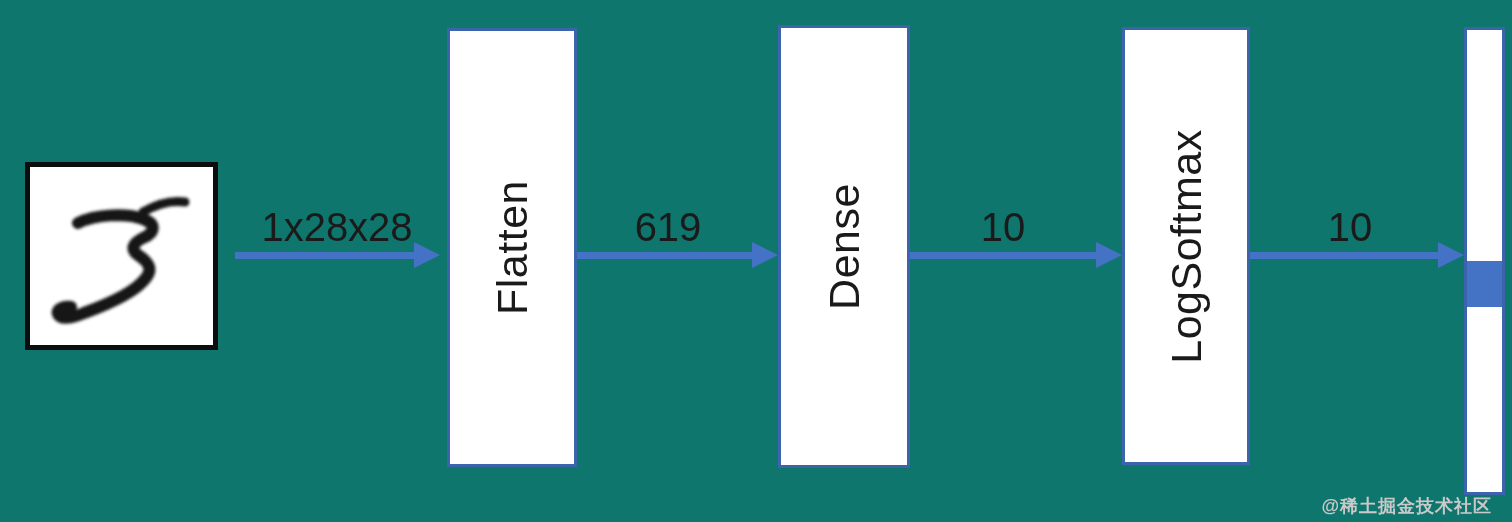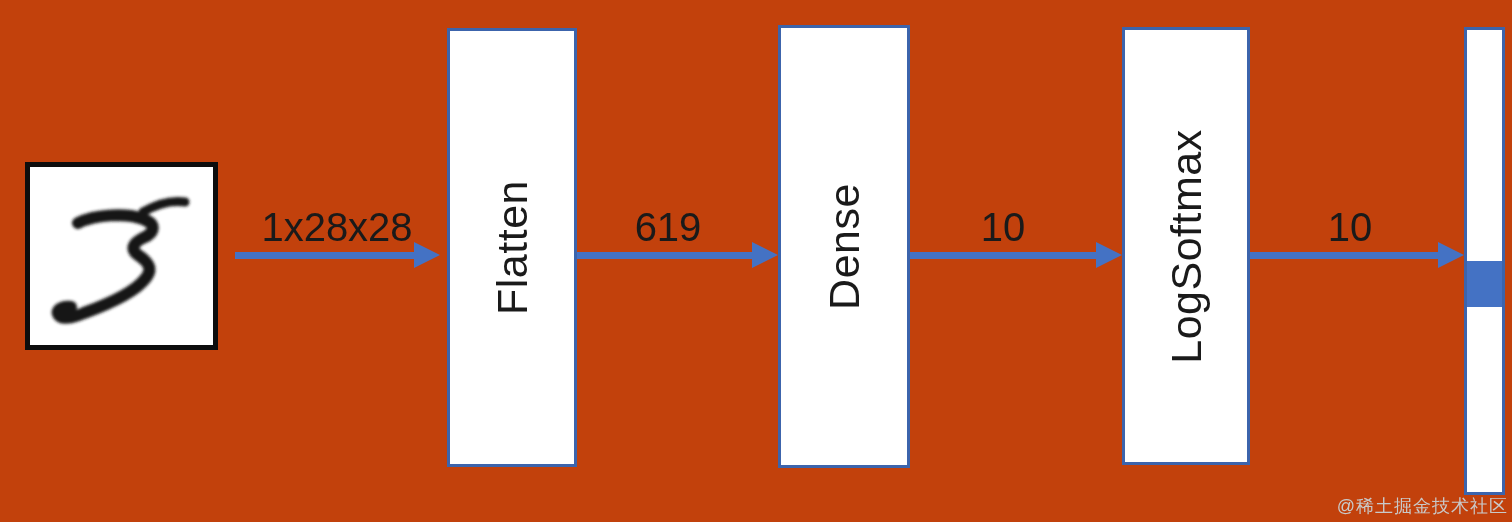--- a/index.html
+++ b/index.html
@@ -6,21 +6,21 @@
     --arrow:#4472C4;
     --box-border:#3C64AC;
     --output-fill:#4472C4;
     --image-border:#0D0D0D;
     --text:#1A1A1A;
     --watermark:#C9C9C9;
   }
   *{margin:0;padding:0;box-sizing:border-box;}
   html,body{width:1512px;height:522px;background:#ffffff;overflow:hidden;
     font-family:"Liberation Sans", sans-serif;}
-  .stage{position:relative;width:1512px;height:522px;background:#c2410c;}
+  .stage{position:relative;width:1512px;height:522px;background:#0f766e;}
 
   
   .digit-box{position:absolute;border:5px solid var(--image-border);background:#fff;}
   .digit-box svg{display:block;width:100%;height:100%;}
 
   
   .layer-box{position:absolute;border:3px solid var(--box-border);background:#fff;
     display:flex;align-items:center;justify-content:center;}
   .vlabel{transform:rotate(-90deg);white-space:nowrap;font-size:43px;
     color:var(--text);letter-spacing:0.5px;}
@@ -35,22 +35,22 @@
   .arrow-label{position:absolute;transform:translateX(-50%);font-size:40px;
     color:var(--text);line-height:1;white-space:nowrap;}
 
   
   .output-box{position:absolute;border:3px solid var(--box-border);background:#fff;}
   .output-box .cells{display:flex;flex-direction:column;width:100%;height:100%;}
   .output-box .cell{flex:1 1 auto;}
   .output-box .cell.filled{background:var(--output-fill);}
 
   
-  .watermark{position:absolute;right:4px;bottom:4px;font-size:18px;
-    color:var(--watermark);letter-spacing:1px;}
+  .watermark{position:absolute;right:20px;bottom:4px;font-size:18px;
+    color:var(--watermark);letter-spacing:1px;font-weight:bold;}
 </style>
 </head>
 <body>
 
 <div class="stage">
 
   <div class="digit-box" style="left:25px;top:162px;width:193px;height:188px;">
     <svg viewBox="0 0 183 178" preserveAspectRatio="xMidYMid meet">
       <defs>
           <filter id="soft" x="-20%" y="-20%" width="140%" height="140%">

